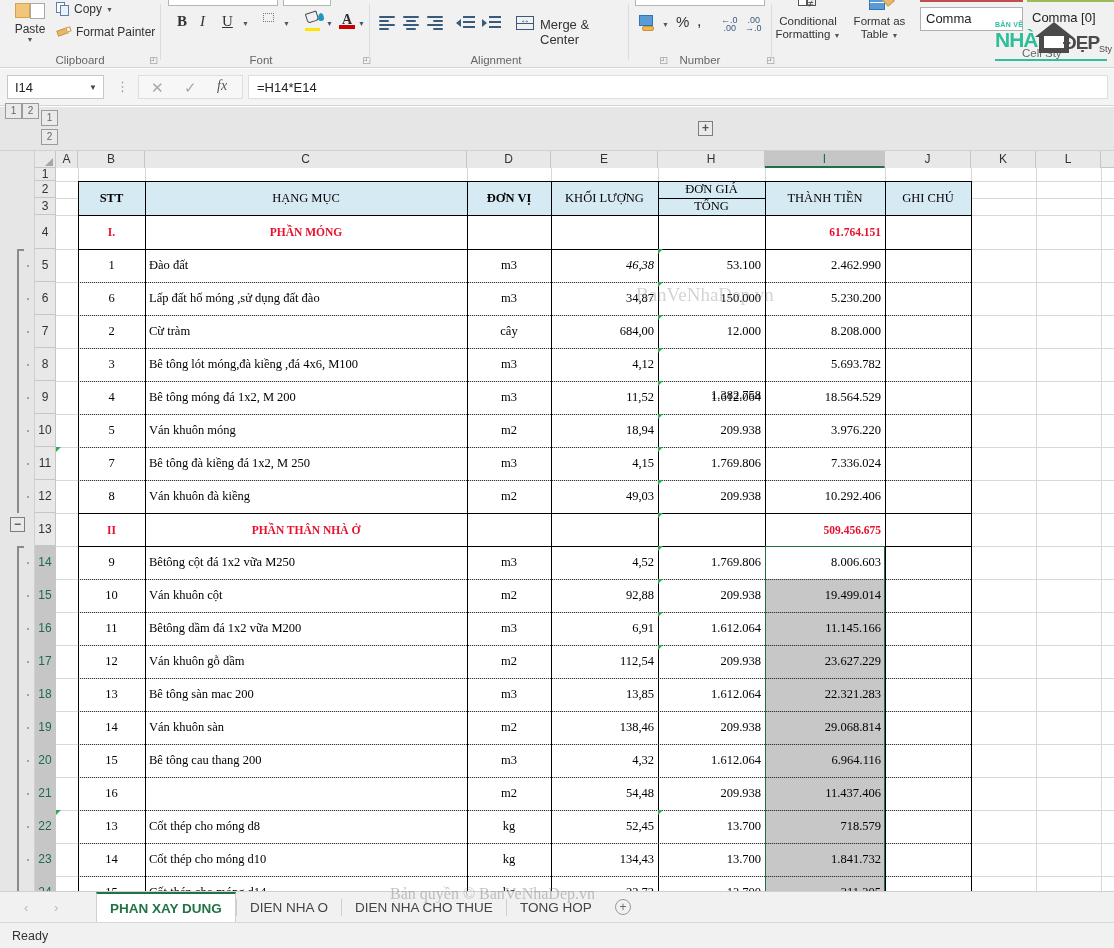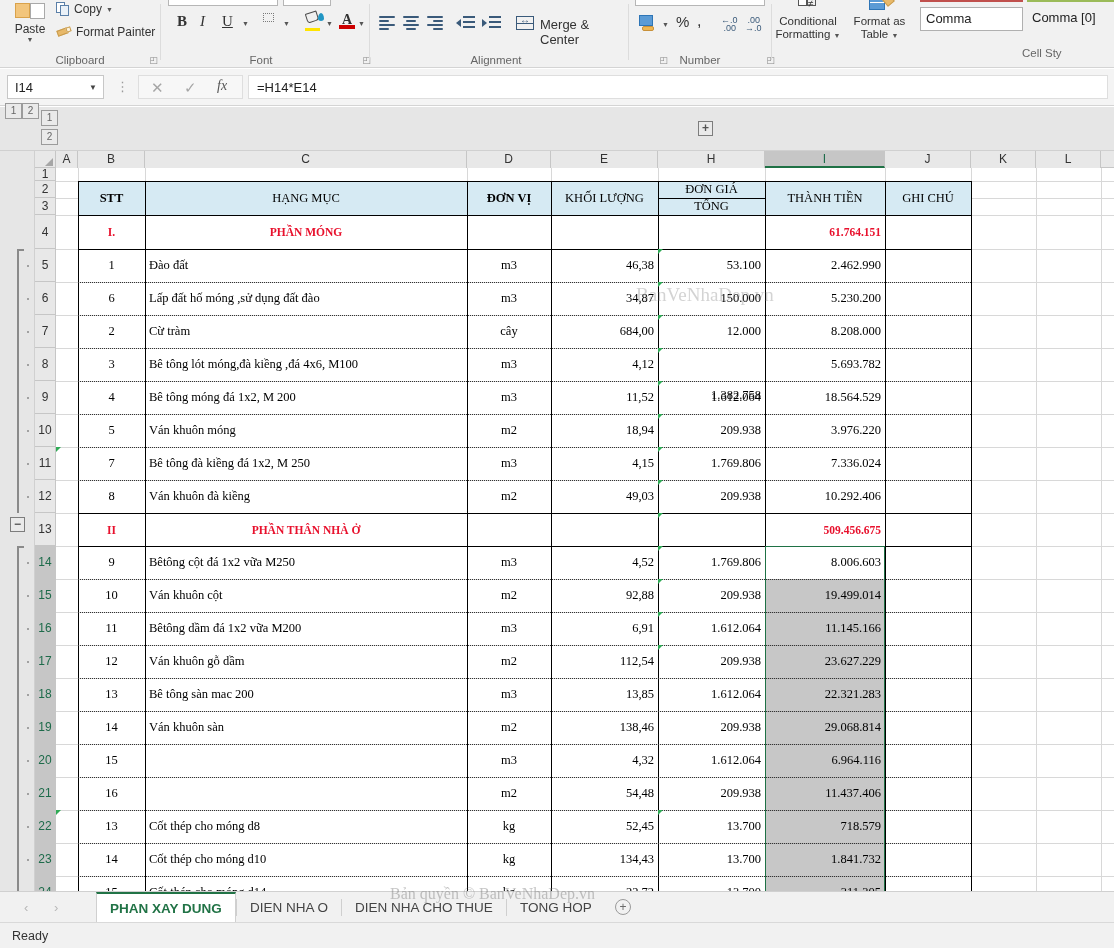--- a/index.html
+++ b/index.html
@@ -442,20 +442,31 @@
         <span class="mini-caret">▼</span>
       </div>
 
       <div class="style-swatch" style="left:148px; top:-10px; width:103px; background:#c0504d;"></div>
       <div class="style-swatch" style="left:255px; top:-10px; width:103px; background:#9bbb59;"></div>
 
       <div class="style-cell" style="left:148px; top:7px; width:103px;">Comma</div>
       <div class="style-cell plain" style="left:255px; top:7px; width:103px;">Comma [0]</div>
       <div style="position:absolute; left:250px; top:47px; font-size:11.5px; color:#666;">Cell Sty</div>
 
+      <div class="logo">
+        <div class="banve">BẢN VẼ</div>
+        <div class="nha">NHÀ</div>
+        <div class="house">
+          <span class="roof"></span>
+            <span class="body"></span>
+        </div>
+        <div class="dep">ĐẸP</div>
+        <div class="sty">Sty</div>
+        <div class="uline"></div>
+      </div>
     </div>
   </div>
 
   <div class="fbar">
     <div class="namebox">
       <span>I14</span>
       <span class="nb-caret">▼</span>
     </div>
     <div class="fb-dots">⋮</div>
     <div class="fb-btns">
@@ -588,21 +599,21 @@
         <div class="cell" style="left: 602px; width: 107px; top: 13px; height: 17px; justify-content: center; font-weight: normal; font-size: 12.5px;">ĐƠN GIÁ</div>
         <div class="cell" style="left: 602px; width: 107px; top: 30px; height: 17px; justify-content: center; font-weight: normal; font-size: 12.5px;">TỔNG</div>
         <div class="cell" style="left: 709px; width: 120px; top: 13px; height: 34px; justify-content: center; font-weight: normal; font-size: 12.5px;">THÀNH TIỀN</div>
         <div class="cell" style="left: 829px; width: 86px; top: 13px; height: 34px; justify-content: center; font-weight: normal; font-size: 12.5px;">GHI CHÚ</div>
         <div class="cell" style="left: 22px; width: 67px; top: 47px; height: 34px; justify-content: center; color: rgb(232, 17, 45); font-weight: bold; font-size: 11.5px;">I.</div>
         <div class="cell" style="left: 89px; width: 322px; top: 47px; height: 34px; justify-content: center; color: rgb(232, 17, 45); font-weight: bold; font-size: 11.5px;">PHẦN MÓNG</div>
         <div class="cell" style="left: 709px; width: 120px; top: 47px; height: 34px; justify-content: flex-end; color: rgb(232, 17, 45); font-weight: bold; font-size: 11.5px;">61.764.151</div>
         <div class="cell" style="left: 22px; width: 67px; top: 81px; height: 33px; justify-content: center; color: rgb(0, 0, 0); font-size: 12.5px;">1</div>
         <div class="cell" style="left: 89px; width: 322px; top: 81px; height: 33px; justify-content: flex-start; color: rgb(0, 0, 0); font-size: 12.5px;">Đào đất</div>
         <div class="cell" style="left: 411px; width: 84px; top: 81px; height: 33px; justify-content: center;">m3</div>
-        <div class="cell" style="left: 495px; width: 107px; top: 81px; height: 33px; justify-content: flex-end;">46,38</div>
+        <div class="cell" style="left: 495px; width: 107px; top: 81px; height: 33px; justify-content: flex-end; font-style: italic;">46,38</div>
         <div class="cell" style="left: 602px; width: 107px; top: 81px; height: 33px; justify-content: flex-end;">53.100</div>
         <div class="cell" style="left: 709px; width: 120px; top: 81px; height: 33px; justify-content: flex-end; color: rgb(0, 0, 0); font-size: 12.5px;">2.462.990</div>
         <div class="cell" style="left: 22px; width: 67px; top: 114px; height: 33px; justify-content: center; color: rgb(0, 0, 0); font-size: 12.5px;">6</div>
         <div class="cell" style="left: 89px; width: 322px; top: 114px; height: 33px; justify-content: flex-start; color: rgb(0, 0, 0); font-size: 12.5px;">Lấp đất hố móng ,sử dụng đất đào</div>
         <div class="cell" style="left: 411px; width: 84px; top: 114px; height: 33px; justify-content: center;">m3</div>
         <div class="cell" style="left: 495px; width: 107px; top: 114px; height: 33px; justify-content: flex-end;">34,87</div>
         <div class="cell" style="left: 602px; width: 107px; top: 114px; height: 33px; justify-content: flex-end;">150.000</div>
         <div class="cell" style="left: 709px; width: 120px; top: 114px; height: 33px; justify-content: flex-end; color: rgb(0, 0, 0); font-size: 12.5px;">5.230.200</div>
         <div class="cell" style="left: 22px; width: 67px; top: 147px; height: 33px; justify-content: center; color: rgb(0, 0, 0); font-size: 12.5px;">2</div>
         <div class="cell" style="left: 89px; width: 322px; top: 147px; height: 33px; justify-content: flex-start; color: rgb(0, 0, 0); font-size: 12.5px;">Cừ tràm</div>
@@ -673,20 +684,21 @@
         <div class="cell" style="left: 495px; width: 107px; top: 510px; height: 33px; justify-content: flex-end;">13,85</div>
         <div class="cell" style="left: 602px; width: 107px; top: 510px; height: 33px; justify-content: flex-end;">1.612.064</div>
         <div class="cell" style="left: 709px; width: 120px; top: 510px; height: 33px; justify-content: flex-end; color: rgb(0, 0, 0); font-size: 12.5px;">22.321.283</div>
         <div class="cell" style="left: 22px; width: 67px; top: 543px; height: 33px; justify-content: center; color: rgb(0, 0, 0); font-size: 12.5px;">14</div>
         <div class="cell" style="left: 89px; width: 322px; top: 543px; height: 33px; justify-content: flex-start; color: rgb(0, 0, 0); font-size: 12.5px;">Ván khuôn sàn</div>
         <div class="cell" style="left: 411px; width: 84px; top: 543px; height: 33px; justify-content: center;">m2</div>
         <div class="cell" style="left: 495px; width: 107px; top: 543px; height: 33px; justify-content: flex-end;">138,46</div>
         <div class="cell" style="left: 602px; width: 107px; top: 543px; height: 33px; justify-content: flex-end;">209.938</div>
         <div class="cell" style="left: 709px; width: 120px; top: 543px; height: 33px; justify-content: flex-end; color: rgb(0, 0, 0); font-size: 12.5px;">29.068.814</div>
         <div class="cell" style="left: 22px; width: 67px; top: 576px; height: 33px; justify-content: center; color: rgb(0, 0, 0); font-size: 12.5px;">15</div>
+        <div class="cell" style="left: 89px; width: 322px; top: 576px; height: 33px; justify-content: flex-start; color: rgb(0, 0, 0); font-size: 12.5px;">Bê tông cau thang 200</div>
         <div class="cell" style="left: 411px; width: 84px; top: 576px; height: 33px; justify-content: center;">m3</div>
         <div class="cell" style="left: 495px; width: 107px; top: 576px; height: 33px; justify-content: flex-end;">4,32</div>
         <div class="cell" style="left: 602px; width: 107px; top: 576px; height: 33px; justify-content: flex-end;">1.612.064</div>
         <div class="cell" style="left: 709px; width: 120px; top: 576px; height: 33px; justify-content: flex-end; color: rgb(0, 0, 0); font-size: 12.5px;">6.964.116</div>
         <div class="cell" style="left: 22px; width: 67px; top: 609px; height: 33px; justify-content: center; color: rgb(0, 0, 0); font-size: 12.5px;">16</div>
         <div class="cell" style="left: 411px; width: 84px; top: 609px; height: 33px; justify-content: center;">m2</div>
         <div class="cell" style="left: 495px; width: 107px; top: 609px; height: 33px; justify-content: flex-end;">54,48</div>
         <div class="cell" style="left: 602px; width: 107px; top: 609px; height: 33px; justify-content: flex-end;">209.938</div>
         <div class="cell" style="left: 709px; width: 120px; top: 609px; height: 33px; justify-content: flex-end; color: rgb(0, 0, 0); font-size: 12.5px;">11.437.406</div>
         <div class="cell" style="left: 22px; width: 67px; top: 642px; height: 33px; justify-content: center; color: rgb(0, 0, 0); font-size: 12.5px;">13</div>

